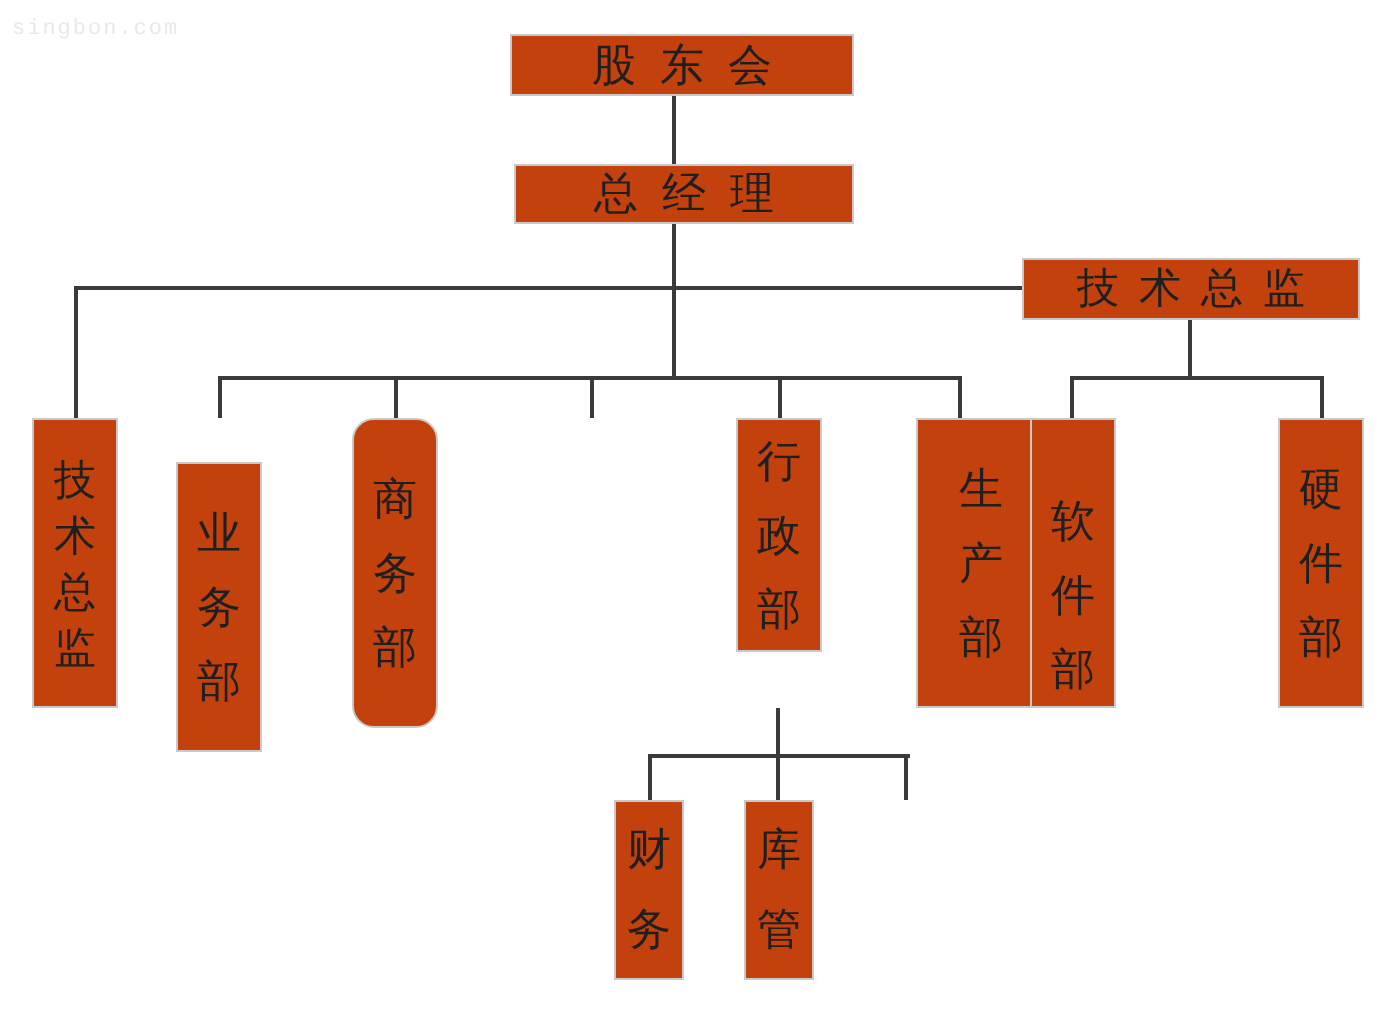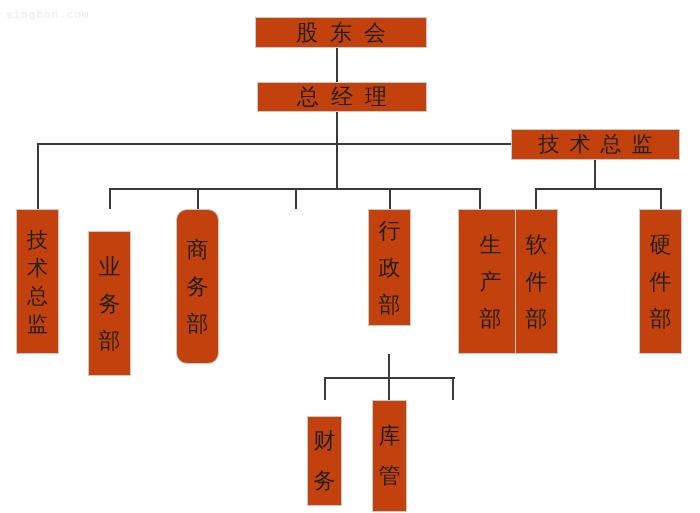--- a/index.html
+++ b/index.html
@@ -136,30 +136,30 @@
 
 
   <div class="box" style="left:368px; top:209px; width:43px; height:117px;">
     <span class="vlabel">行政部</span>
   </div>
 
   <div class="box" style="left:458px; top:209px; width:65px; height:145px;">
     <span class="vlabel">生产部</span>
   </div>
 
-  <div class="box" style="left:515px; top:209px; width:43px; height:145px;">
+  <div class="box" style="left:515px; top:209px; width:43px; height:145px;align-items:flex-end;">
     <span class="vlabel">软件部</span>
   </div>
 
   <div class="box" style="left:639px; top:209px; width:43px; height:145px;">
     <span class="vlabel">硬件部</span>
   </div>
 
-  <div class="box" style="left:307px; top:400px; width:35px; height:90px;margin-top:16px;">
+  <div class="box" style="left:307px; top:400px; width:35px; height:90px;">
     <span class="vlabel chars2">财务</span>
   </div>
 
-  <div class="box" style="left:372px; top:400px; width:35px; height:112px;">
+  <div class="box" style="left:372px; top:400px; width:35px; height:90px;">
     <span class="vlabel chars2">库管</span>
   </div>
 
 
 </div>
 
 </body></html>

